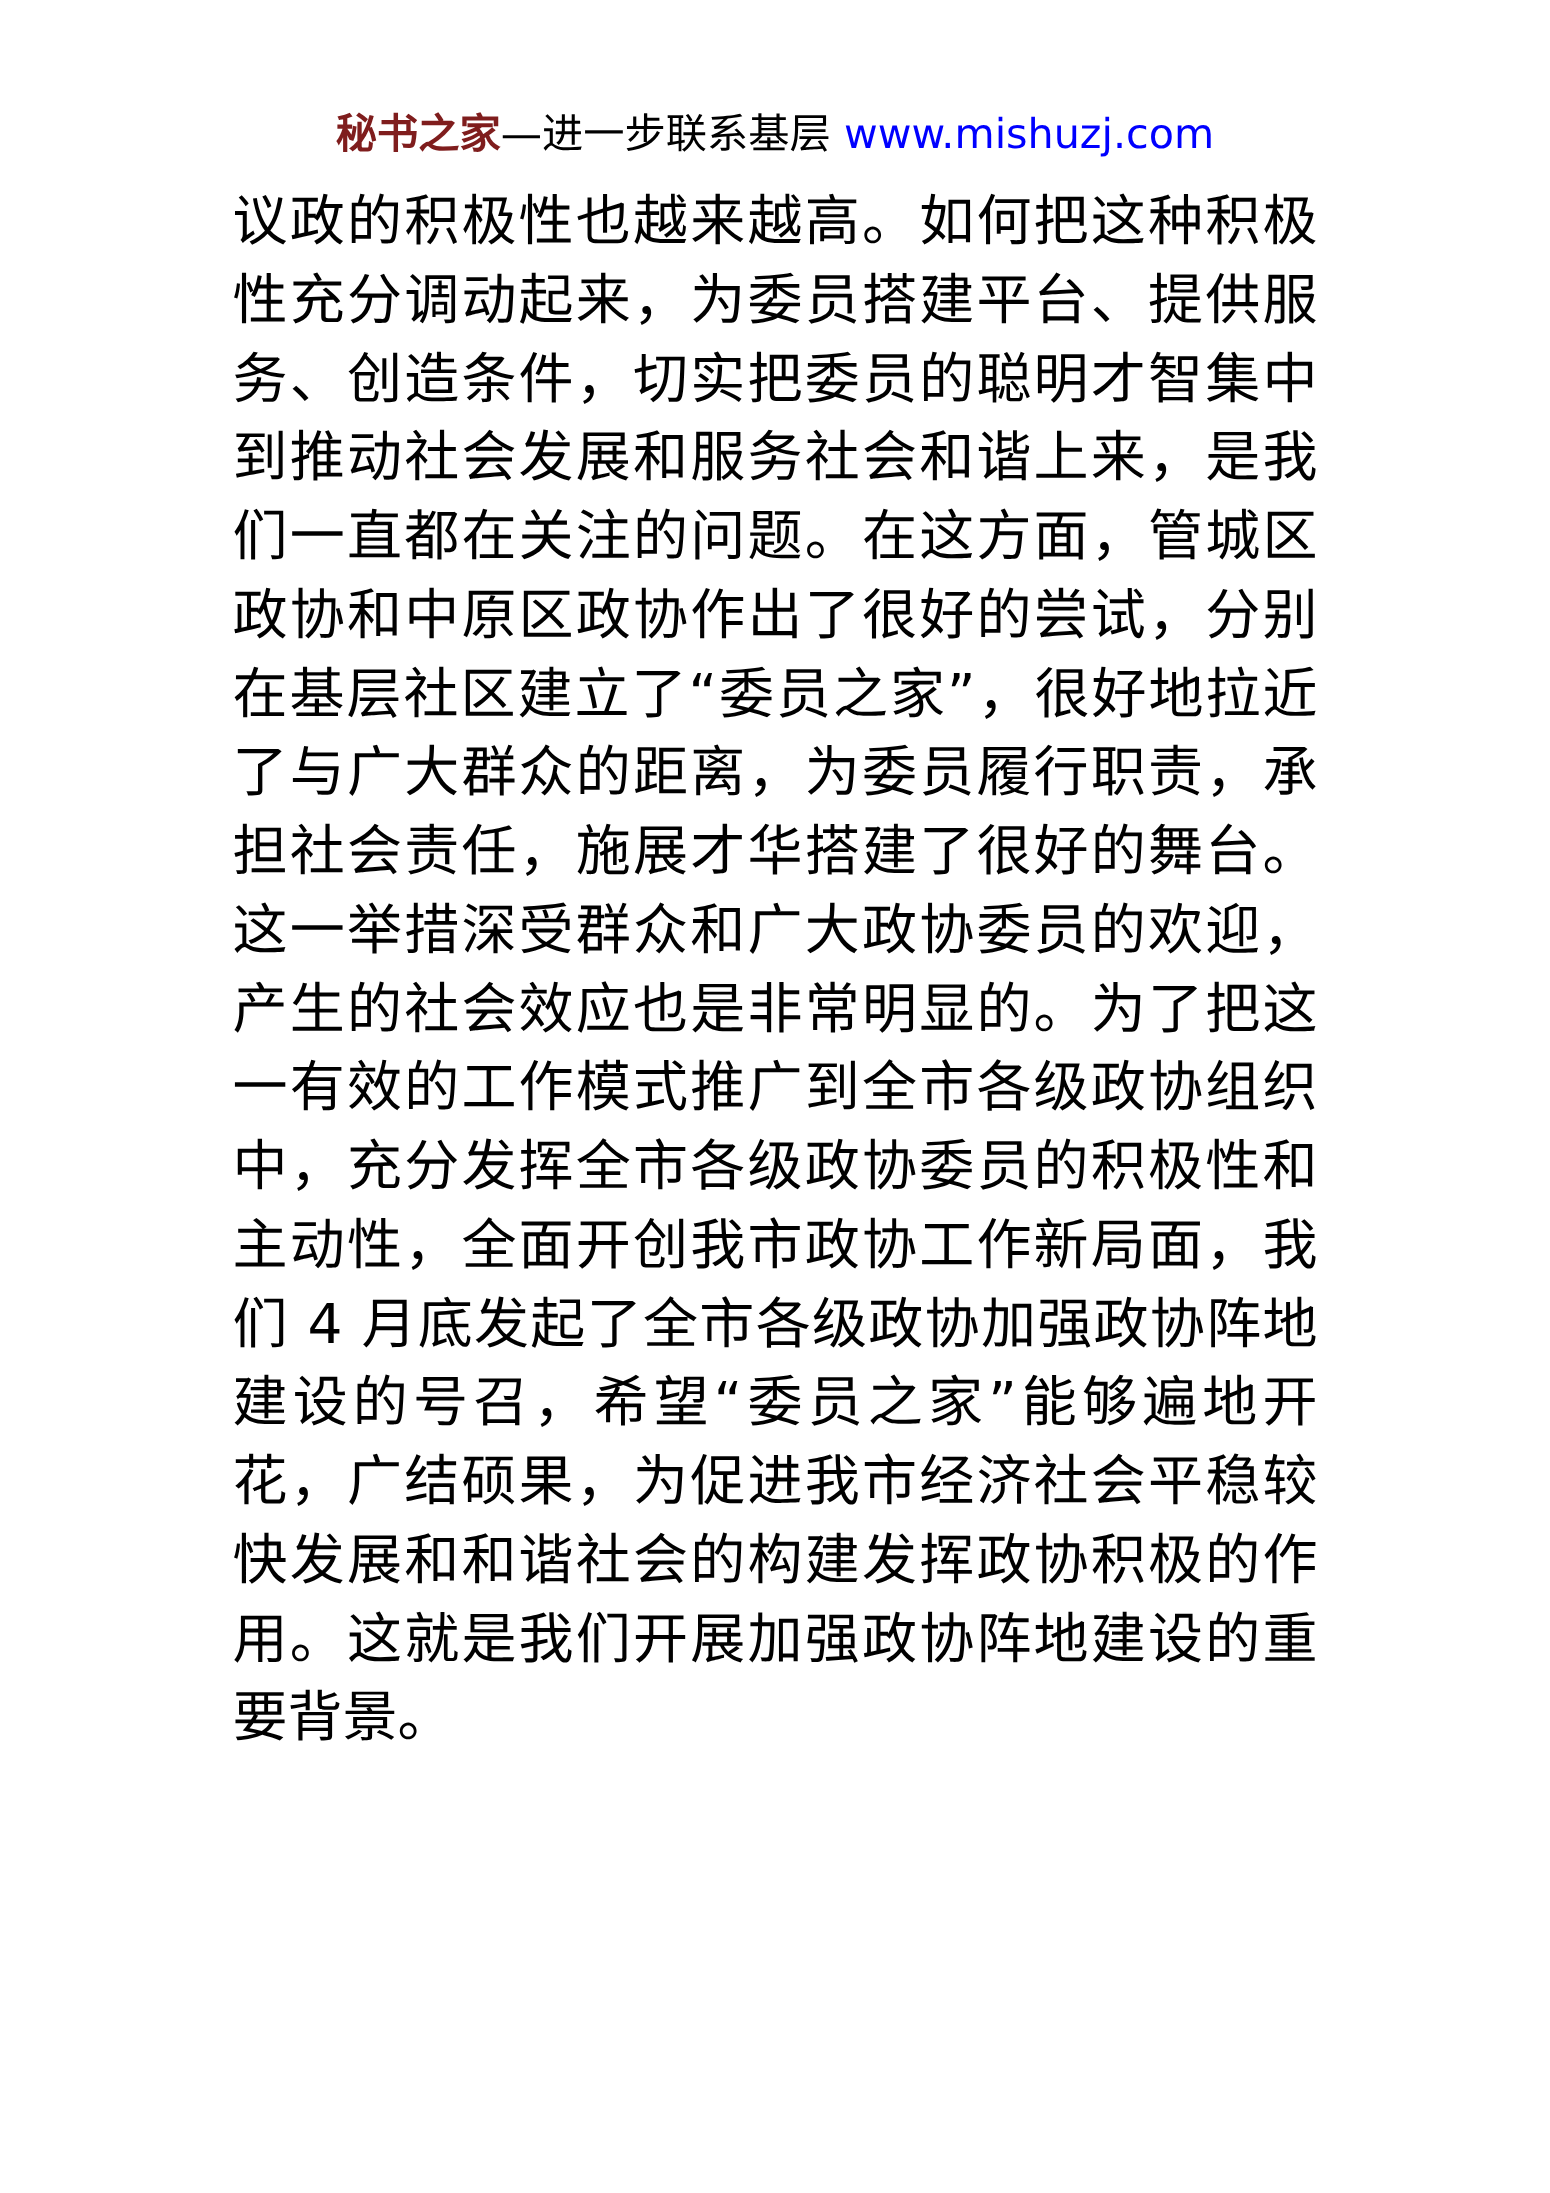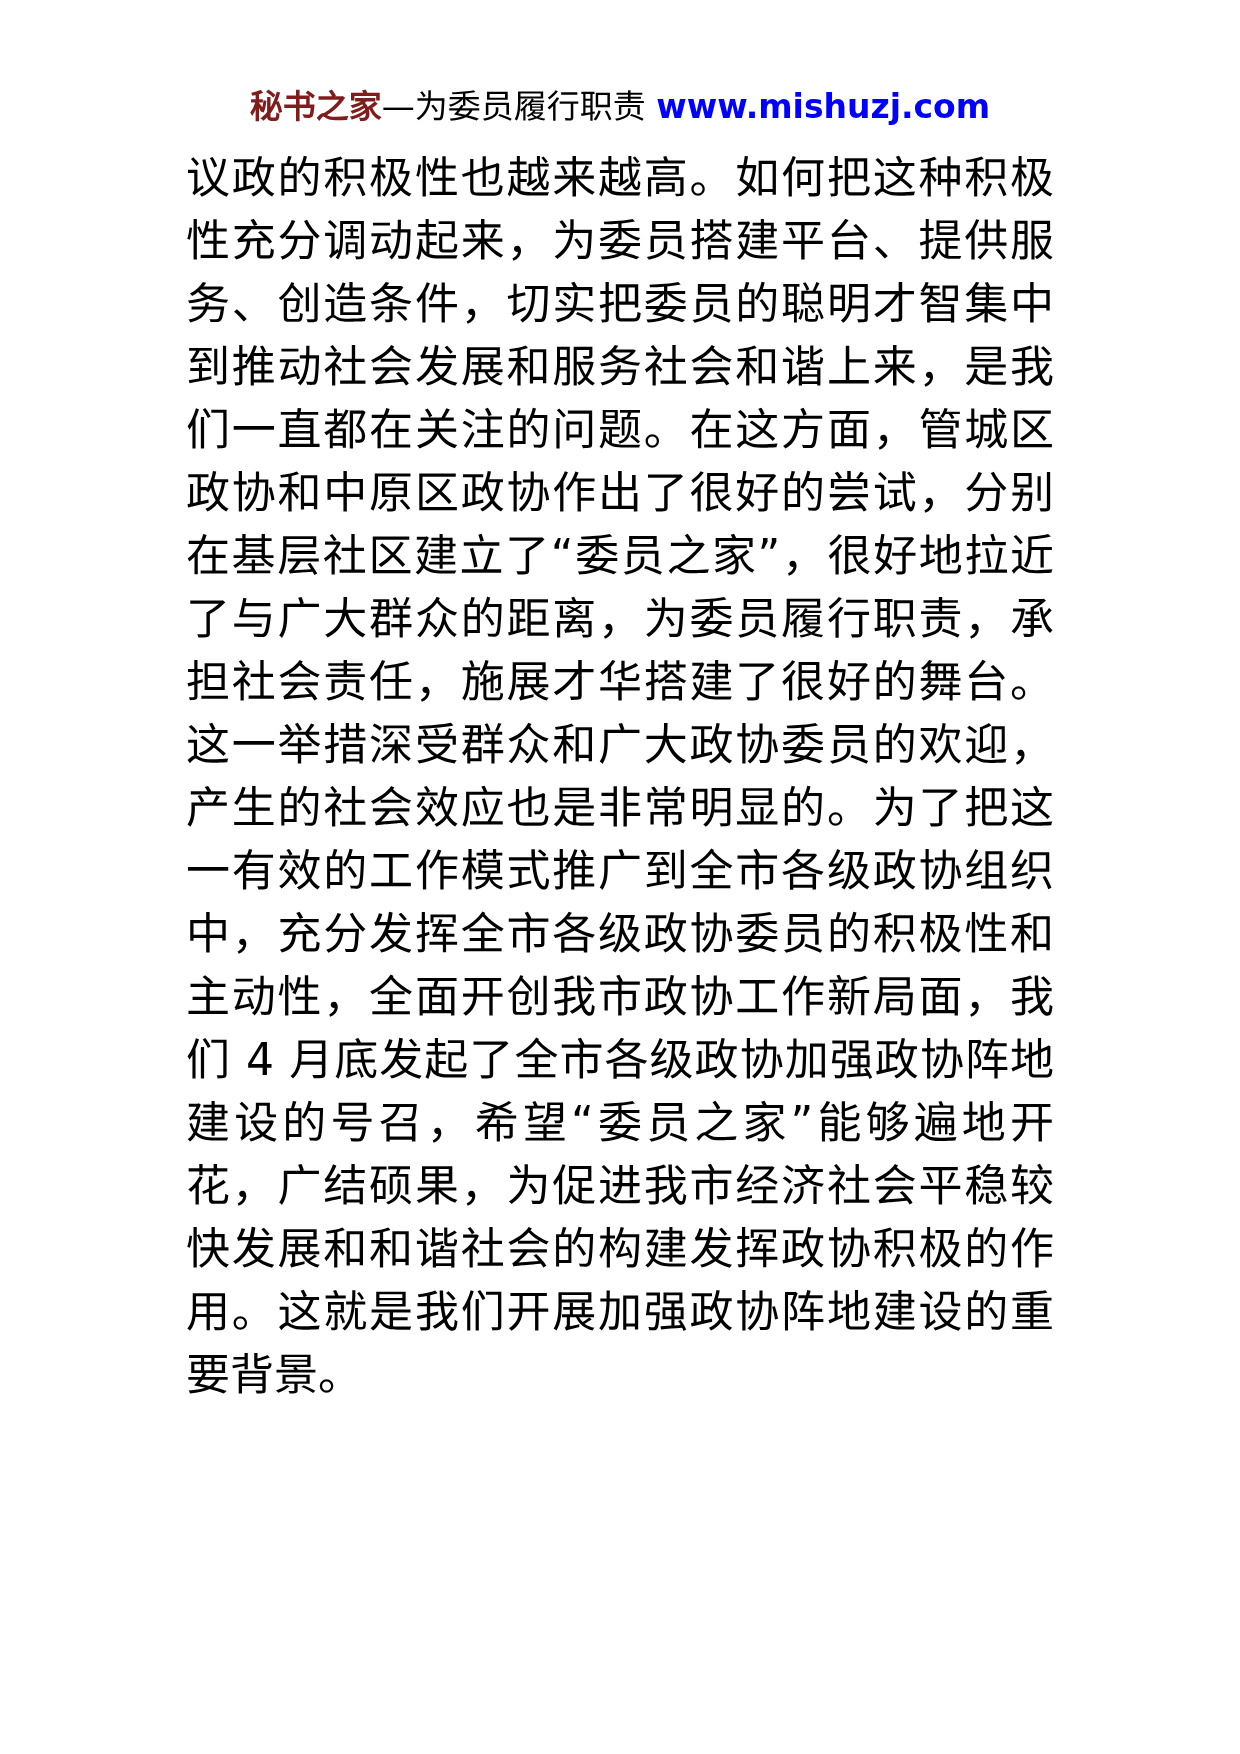--- a/index.html
+++ b/index.html
@@ -27,21 +27,21 @@
     color: #7f1d1d;
     font-weight: bold;
   }
   .header .tagline {
     color: #000000;
     font-weight: normal;
   }
   .header .url {
     color: #0000ff;
     text-decoration: none;
-    font-weight: bold;
+    font-weight: normal;
   }
   .content {
     width: 868px;
     margin: 18px auto 0 auto;
     font-size: 44px;
     line-height: 63px;
     text-align: justify;
     text-justify: inter-ideograph;
     color: #000000;
   }
@@ -53,20 +53,20 @@
   .content p.indent {
     text-indent: 2em;
   }
 </style>
 </head>
 <body>
 
 <div class="page">
 
   <div class="header">
-    <span class="brand">秘书之家</span><span class="tagline">—为委员履行职责 </span><a class="url">www.mishuzj.com</a>
+    <span class="brand">秘书之家</span><span class="tagline">—进一步联系基层 </span><a class="url">www.mishuzj.com</a>
   </div>
 
   <div class="content">
     <p class="para">议政的积极性也越来越高。如何把这种积极性充分调动起来，为委员搭建平台、提供服务、创造条件，切实把委员的聪明才智集中到推动社会发展和服务社会和谐上来，是我们一直都在关注的问题。在这方面，管城区政协和中原区政协作出了很好的尝试，分别在基层社区建立了“委员之家”，很好地拉近了与广大群众的距离，为委员履行职责，承担社会责任，施展才华搭建了很好的舞台。这一举措深受群众和广大政协委员的欢迎，产生的社会效应也是非常明显的。为了把这一有效的工作模式推广到全市各级政协组织中，充分发挥全市各级政协委员的积极性和主动性，全面开创我市政协工作新局面，我们 4 月底发起了全市各级政协加强政协阵地建设的号召，希望“委员之家”能够遍地开花，广结硕果，为促进我市经济社会平稳较快发展和和谐社会的构建发挥政协积极的作用。这就是我们开展加强政协阵地建设的重要背景。</p>
   </div>
 
 </div>
 
 </body></html>

